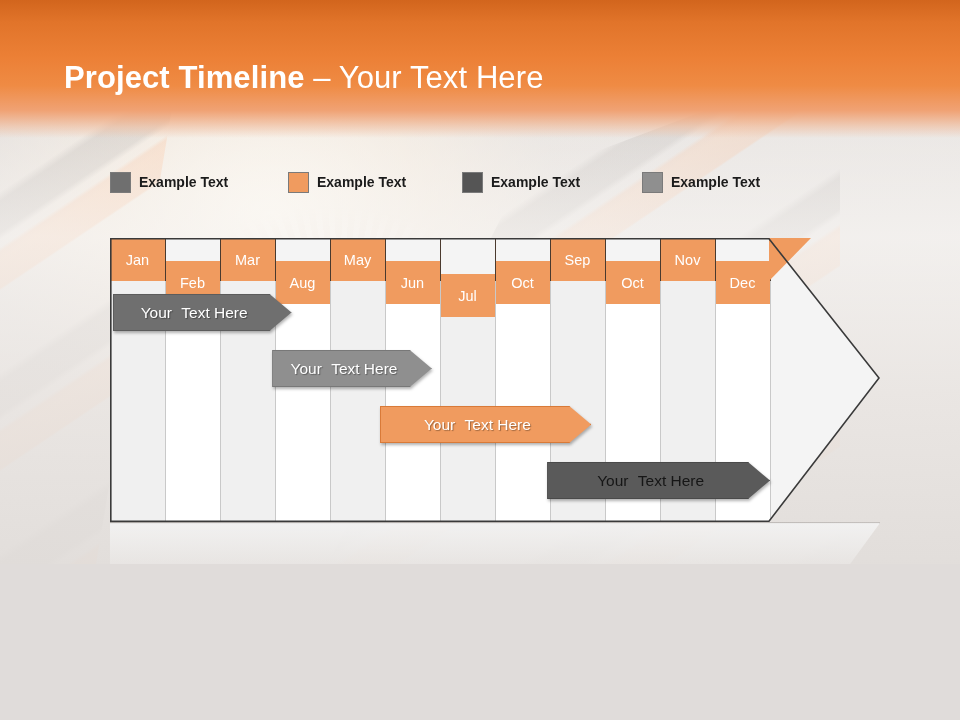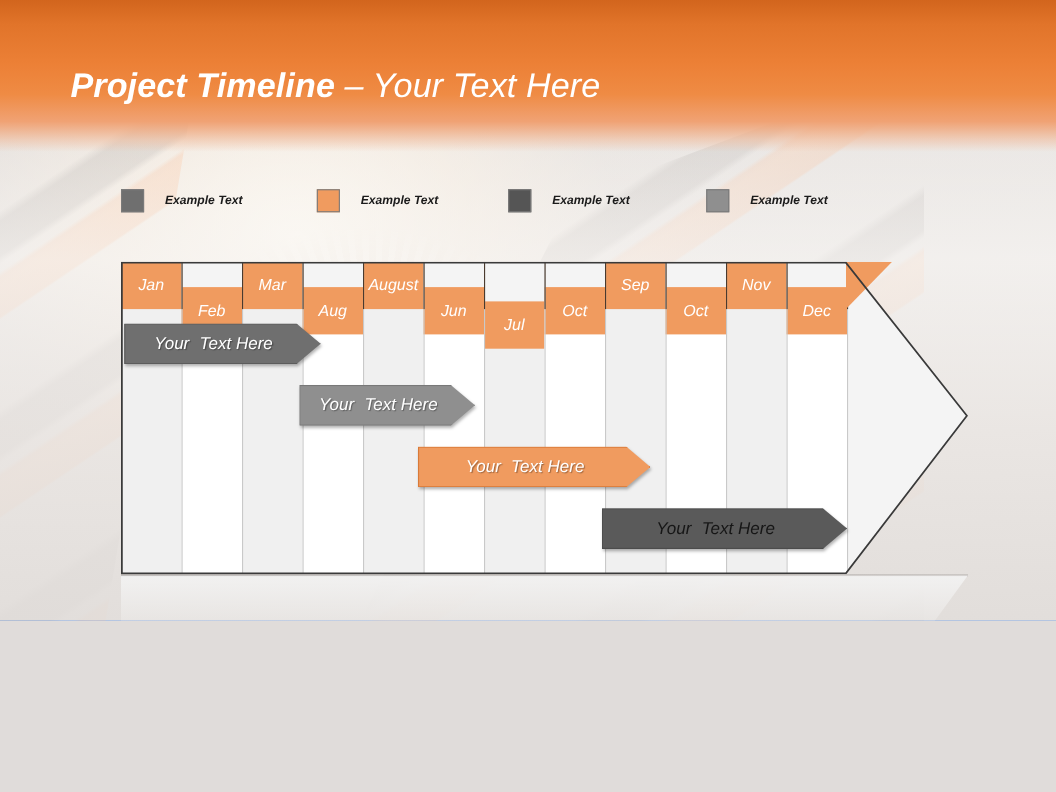--- a/index.html
+++ b/index.html
@@ -13,21 +13,20 @@
     font-family: "Liberation Sans", sans-serif;
     background: #e0dcda;
   }
 
   .slide {
     position: relative;
     width: 960px;
     height: 564px;
     overflow: hidden;
     background: #3b82f6;
-    font-style: italic;
   }
 
   
   .bg-base {
     position: absolute;
     inset: 0;
     background:
       radial-gradient(ellipse 420px 300px at 270px 215px,
         rgba(255,250,240,0.95) 0%,
         rgba(250,238,222,0.65) 38%,
@@ -125,22 +124,22 @@
     height: 28px;
     white-space: nowrap;
   }
   .legend-swatch {
     width: 21px; height: 21px;
     border: 1px solid #7a7a7a;
     box-sizing: border-box;
     flex: 0 0 auto;
   }
   .legend-label {
-    margin-left: 19px;
-    font-size: 11px;
+    margin-left: 8px;
+    font-size: 14px;
     font-weight: bold;
     color: #1b1b1b;
   }
 
   
   .chart {
     position: absolute;
     left: 110px; top: 238px;
     width: 770px; height: 284px;
   }
@@ -293,21 +292,21 @@
         <div class="col plain" style="left: 55px; width: 55px;">
           <div class="col-head">Feb</div>
         </div>
         <div class="col shade" style="left: 110px; width: 55px;">
           <div class="col-head">Mar</div>
         </div>
         <div class="col plain" style="left: 165px; width: 55px;">
           <div class="col-head">Aug</div>
         </div>
         <div class="col shade" style="left: 220px; width: 55px;">
-          <div class="col-head">August</div>
+          <div class="col-head">May</div>
         </div>
         <div class="col plain" style="left: 275px; width: 55px;">
           <div class="col-head">Jun</div>
         </div>
         <div class="col shade" style="left: 330px; width: 55px; margin-top: 36px;">
           <div class="col-head">Jul</div>
         </div>
         <div class="col plain" style="left: 385px; width: 55px;">
           <div class="col-head">Oct</div>
         </div>

